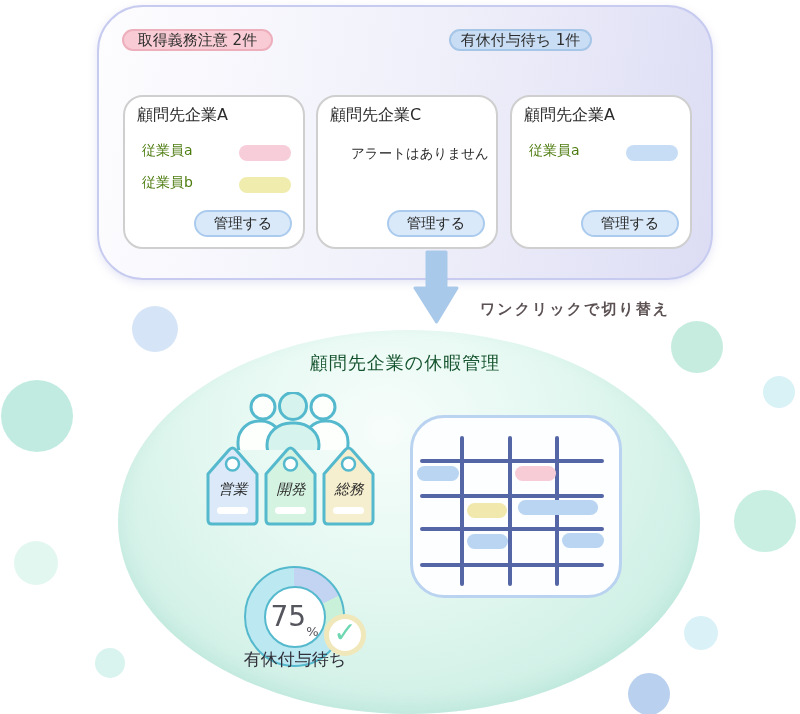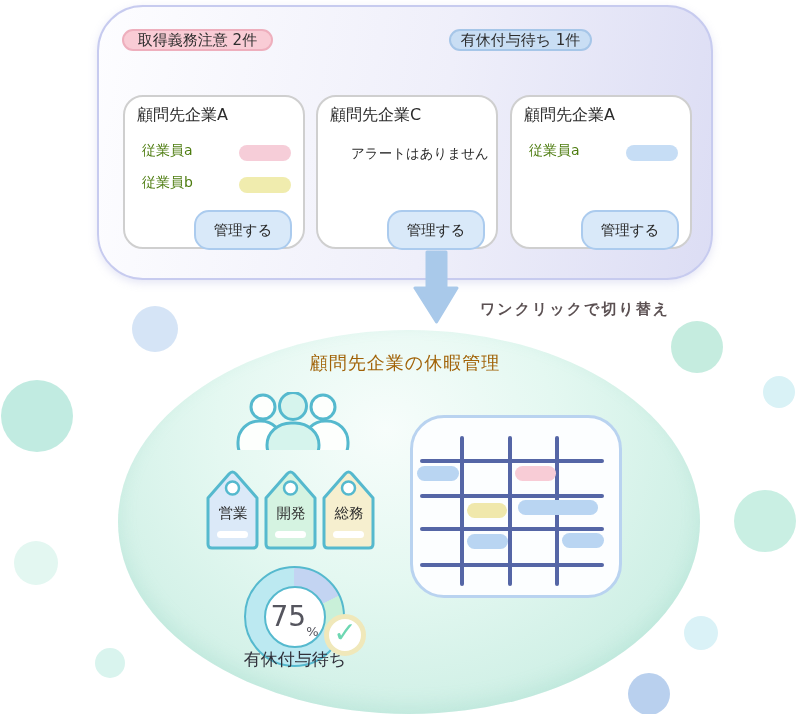--- a/index.html
+++ b/index.html
@@ -22,35 +22,35 @@
     box-shadow:0 3px 8px rgba(150,155,215,0.25);}
   .badge{position:absolute;top:22px;height:22px;border-radius:21px;box-sizing:border-box;
     display:flex;align-items:center;justify-content:center;white-space:nowrap;
     font-size:15px;color:#2e2e2e;border:2px solid transparent;}
   .card{position:absolute;top:88px;width:182px;height:154px;background:#ffffff;
     border:2px solid #cfcfcf;border-radius:20px;box-sizing:border-box;}
   .card-title{position:absolute;left:12px;top:8px;font-size:16px;color:#2a2a2a;white-space:nowrap;}
   .emp-row-label{position:absolute;left:17px;font-size:14px;color:#4d7c0f;white-space:nowrap;}
   .emp-pill{position:absolute;left:114px;width:52px;height:16px;border-radius:8px;}
   .card-msg{position:absolute;left:13px;top:48px;font-size:13.5px;color:#2a2a2a;white-space:nowrap;margin-left:20px;}
-  .manage-btn{position:absolute;right:11px;top:113px;width:98px;height:40px;
+  .manage-btn{position:absolute;right:11px;top:113px;width:98px;height:27px;
     background:#d9e9f9;border:2px solid #abcbee;border-radius:15px;box-sizing:border-box;
     display:flex;align-items:center;justify-content:center;font-size:14.5px;color:#2a2a2a;
     cursor:pointer;white-space:nowrap;}
 
   
   .down-arrow{position:absolute;left:413px;top:250px;z-index:5;}
   .arrow-caption{position:absolute;left:480px;top:300px;z-index:5;font-size:15px;
     font-weight:bold;color:#5b5052;letter-spacing:2px;white-space:nowrap;}
 
   
   .detail-title{position:absolute;left:250px;top:351px;width:310px;text-align:center;
-    font-size:18px;color:#a16207;letter-spacing:1px;z-index:3;white-space:nowrap;}
+    font-size:18px;color:#14532d;letter-spacing:1px;z-index:3;white-space:nowrap;}
   .people{position:absolute;left:236px;top:392px;z-index:3;}
-  .tag{position:absolute;top:468px;width:56px;height:83px;z-index:3;}
+  .tag{position:absolute;top:444px;width:56px;height:83px;z-index:3;font-style:italic;}
   .tag svg{position:absolute;left:0;top:0;}
   .tag-label{position:absolute;left:0;top:36px;width:100%;text-align:center;
     font-size:14.5px;color:#2a2a2a;z-index:2;white-space:nowrap;}
   .tag-bar{position:absolute;left:12px;top:63px;width:31px;height:7px;background:#ffffff;
     border-radius:4px;z-index:2;}
 
   
   .donut{position:absolute;left:244px;top:566px;width:101px;height:101px;border-radius:50%;
     border:2.5px solid #55b9ce;box-sizing:border-box;z-index:3;}
   .donut-hole{position:absolute;left:50%;top:50%;transform:translate(-50%,-50%);

